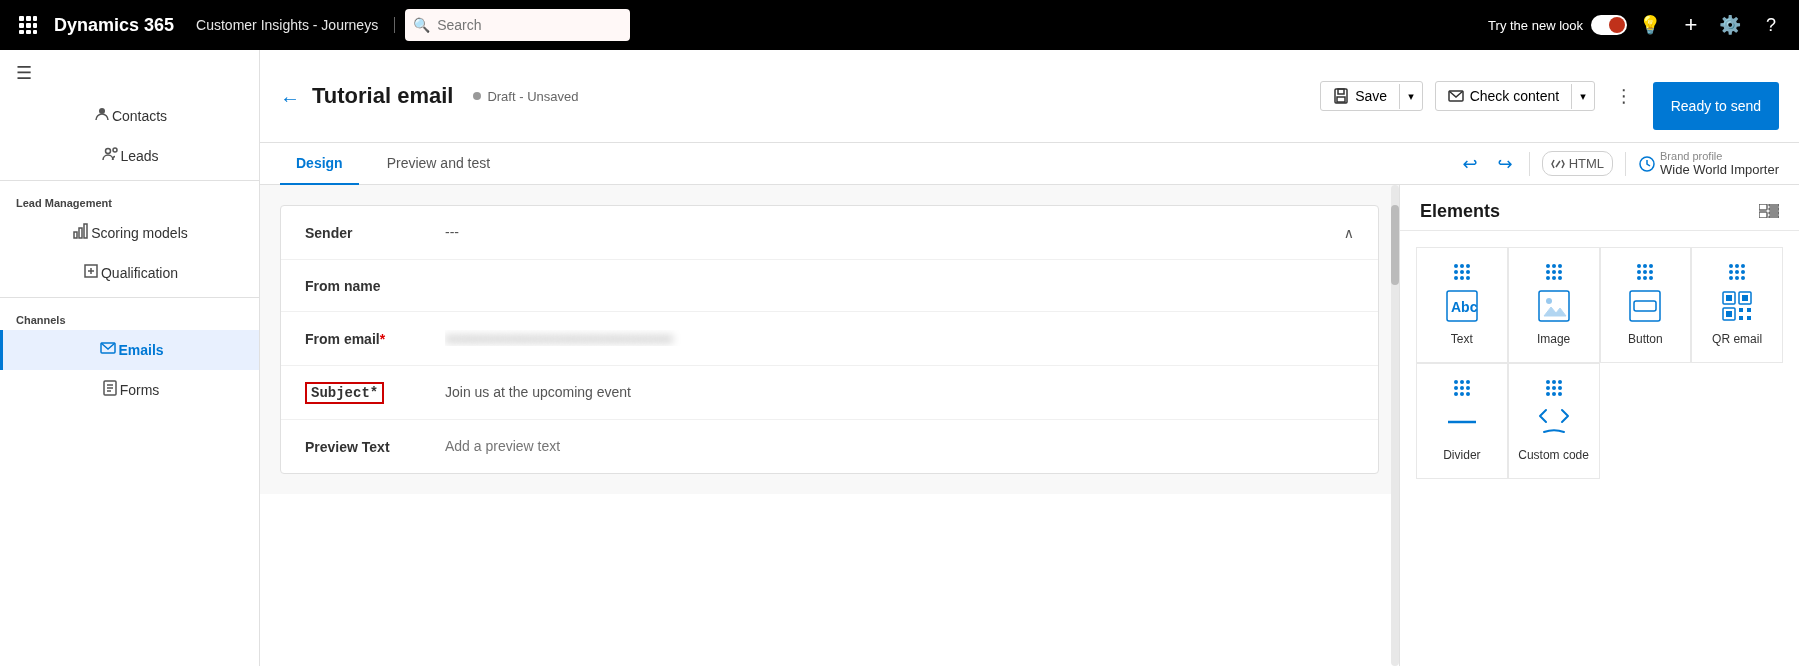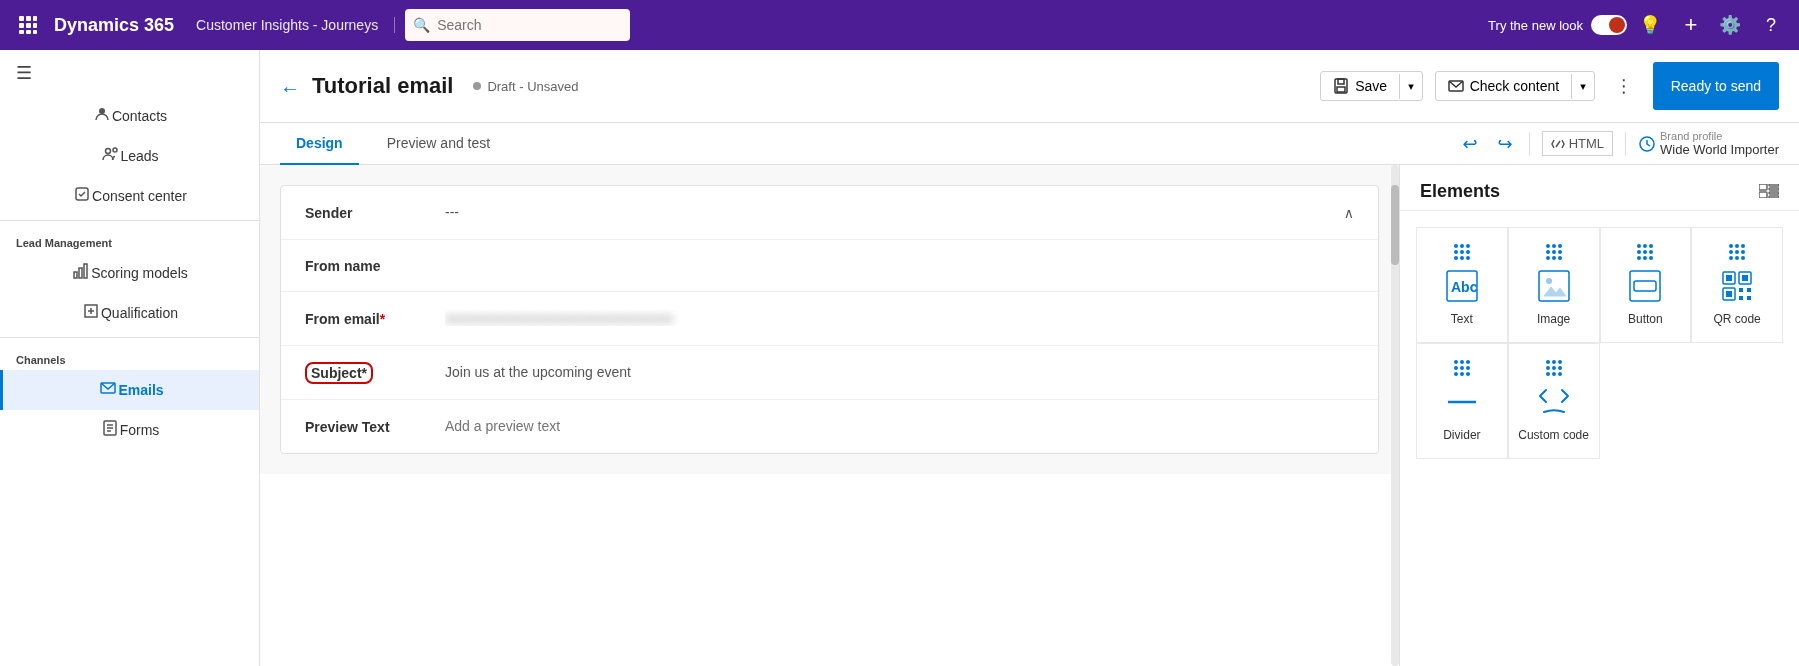--- a/index.html
+++ b/index.html
@@ -2,21 +2,21 @@
 <html><head>
   <meta charset="utf-8">
   <style>
     * { margin: 0; padding: 0; box-sizing: border-box; }
     body { font-family: 'Segoe UI', Arial, sans-serif; font-size: 14px; background: #f3f2f1; overflow: hidden; }
 
     
     .top-nav {
       display: flex;
       align-items: center;
-      background: #4c1d95;
+      background: #000000;
       height: 50px;
       padding: 0 12px;
       gap: 10px;
       color: white;
     }
     .top-nav-brand { font-weight: 700; font-size: 18px; margin-right: 12px; white-space: nowrap; }
     .top-nav-app { font-size: 14px; color: rgba(255,255,255,0.9); white-space: nowrap; padding-right: 16px; border-right: 1px solid rgba(255,255,255,0.4); }
     .top-nav-search {
       flex: 1;
       max-width: 480px;
@@ -135,20 +135,21 @@
     .ready-btn {
       background: #0078d4;
       color: white;
       border: none;
       padding: 16px 18px;
       border-radius: 3px;
       cursor: pointer;
       font-size: 14px;
       font-weight: 500;
       white-space: nowrap;
+      margin-top: 20px;
     }
     .more-btn { font-size: 18px; cursor: pointer; color: #444; padding: 4px 8px; }
 
     
     .content-tabs {
       display: flex;
       align-items: center;
       padding: 0 20px;
       border-bottom: 1px solid #e0e0e0;
       background: #fff;
@@ -159,21 +160,21 @@
       cursor: pointer;
       font-size: 14px;
       color: #555;
       border-bottom: 2px solid transparent;
       margin-bottom: -1px;
     }
     .tab-item.active { color: #0078d4; border-bottom: 2px solid #0078d4; font-weight: 600; }
     .tab-spacer { flex: 1; }
     .tab-toolbar { display: flex; align-items: center; gap: 12px; padding-right: 0; }
     .tab-icon-btn { color: #0078d4; font-size: 18px; cursor: pointer; padding: 4px; }
-    .tab-html-btn { display: flex; align-items: center; gap: 4px; color: #555; font-size: 13px; cursor: pointer; padding: 4px 8px; border: 1px solid #d0d0d0; border-radius: 0; }
+    .tab-html-btn { display: flex; align-items: center; gap: 4px; color: #555; font-size: 13px; cursor: pointer; padding: 4px 8px; border: 1px solid #d0d0d0; border-radius: 10px; }
     .brand-profile { font-size: 12px; color: #555; display: flex; align-items: center; gap: 4px; }
     .brand-profile-label { font-size: 11px; color: #888; }
     .brand-profile-value { font-size: 13px; color: #333; font-weight: 500; }
 
     
     .content-body { display: flex; flex: 1; overflow: hidden; }
 
     
     .form-panel {
       flex: 1;
@@ -323,29 +324,20 @@
         <svg width="16" height="16" viewBox="0 0 16 16" fill="none" stroke="#555" stroke-width="1.5">
             <circle cx="6" cy="5" r="2.5"></circle>
             <path d="M1 14c0-2.8 2.2-5 5-5s5 2.2 5 5"></path>
             <circle cx="13" cy="4" r="2"></circle>
             <path d="M10.5 14c0-2 1.3-3.5 2.5-3.5"></path>
           </svg>
       </span>
       <span>Leads</span>
     </div>
 
-    <div class="sidebar-item">
-      <span class="sidebar-item-icon">
-        <svg width="16" height="16" viewBox="0 0 16 16" fill="none" stroke="#555" stroke-width="1.5">
-            <rect x="2" y="2" width="12" height="12" rx="2"></rect>
-            <path d="M5 8l2 2 4-4"></path>
-          </svg>
-      </span>
-      <span>Consent center</span>
-    </div>
 
     <div class="sidebar-divider"></div>
 
     <div class="sidebar-section-label">Lead Management</div>
 
     <div class="sidebar-item">
       <span class="sidebar-item-icon">
         <svg width="16" height="16" viewBox="0 0 16 16" fill="none" stroke="#555" stroke-width="1.5">
             <rect x="1" y="9" width="3" height="6"></rect>
             <rect x="6" y="5" width="3" height="10"></rect>
@@ -473,21 +465,21 @@
               <span class="form-label">From name</span>
             </div>
 
             <div class="form-row">
               <span class="form-label form-label-required">From email</span>
               <input class="form-value blurred" type="text" value="●●●●●●●●●●●●●●●●●●●●●●●●●●●" style="color: transparent; text-shadow: rgba(0, 0, 0, 0.4) 0px 0px 10px;">
             </div>
 
             <div class="form-row">
               <span class="form-label">
-                <span style="border:2px solid #cc0000;border-radius:8px;padding:1px 4px;font-weight:600;">Subject*</span>
+                <span style="border:2px solid #cc0000;border-radius:0;padding:1px 4px;font-weight:600;font-family:Liberation Mono, monospace;">Subject*</span>
               </span>
               <input class="form-value" type="text" value="Join us at the upcoming event" style="">
             </div>
 
             <div class="form-row">
               <span class="form-label">Preview Text</span>
               <input class="form-value" type="text" placeholder="Add a preview text" style="color: rgb(170, 170, 170);">
             </div>
 
           </div>
@@ -590,21 +582,21 @@
               <rect x="7" y="7" width="6" height="6" fill="#0078d4"></rect>
               <rect x="20" y="4" width="12" height="12" rx="1" stroke="#0078d4" stroke-width="1.5"></rect>
               <rect x="23" y="7" width="6" height="6" fill="#0078d4"></rect>
               <rect x="4" y="20" width="12" height="12" rx="1" stroke="#0078d4" stroke-width="1.5"></rect>
               <rect x="7" y="23" width="6" height="6" fill="#0078d4"></rect>
               <rect x="20" y="20" width="4" height="4" fill="#0078d4"></rect>
               <rect x="28" y="20" width="4" height="4" fill="#0078d4"></rect>
               <rect x="20" y="28" width="4" height="4" fill="#0078d4"></rect>
               <rect x="28" y="28" width="4" height="4" fill="#0078d4"></rect>
             </svg>
-            <span class="element-label">QR code</span>
+            <span class="element-label">QR email</span>
           </div>
 
           <div class="element-card">
             <div class="icon-dots">
               <span></span>
                 <span></span>
                 <span></span>
               <span></span>
                 <span></span>
                 <span></span>

